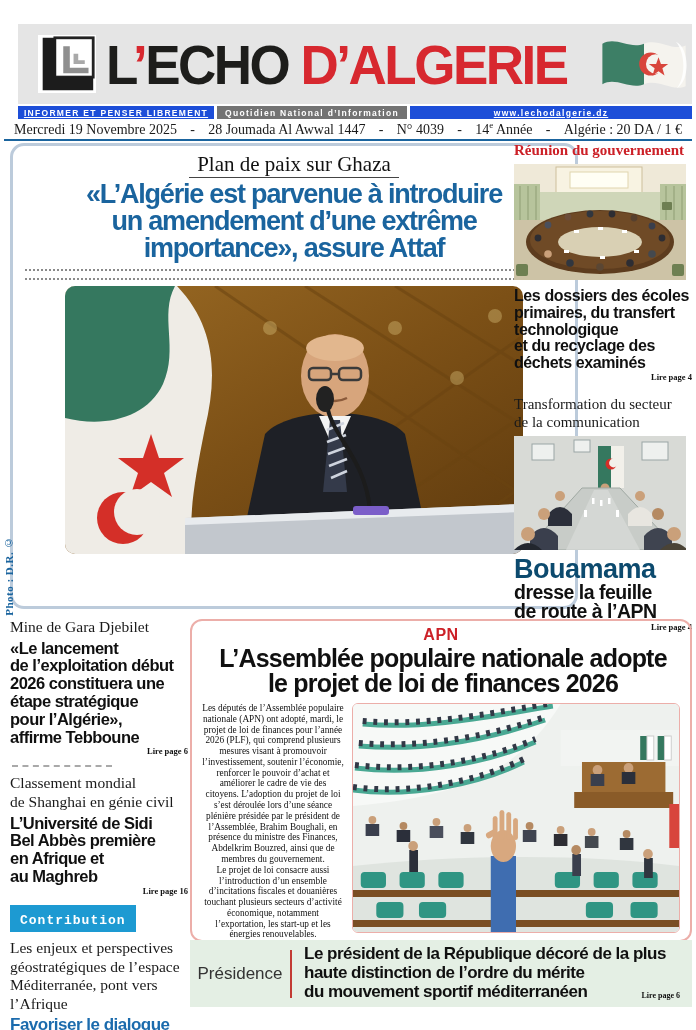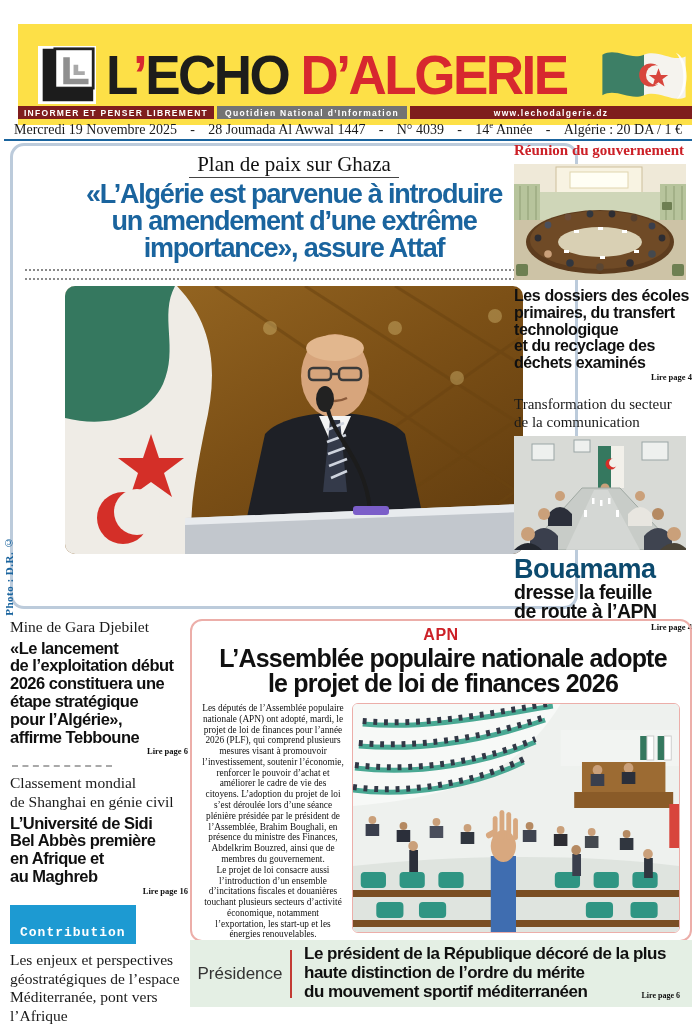--- a/index.html
+++ b/index.html
@@ -1,30 +1,30 @@
 <!DOCTYPE html>
 <html><head>
 <meta charset="utf-8">
 <style>
   html,body{margin:0;padding:0;background:#fff;}
   body{width:696px;height:1030px;position:relative;font-family:"Liberation Sans",sans-serif;color:#111;overflow:hidden;}
   .abs{position:absolute;}
   .preline{white-space:pre-line;}
 
   
-  .mast-box{left:18px;top:24px;width:674px;height:101px;background:#fde047;display:flex;align-items:center;}
+  .mast-box{left:18px;top:24px;width:674px;height:80px;background:#e5e5e5;display:flex;align-items:center;}
   .logo{width:58px;height:58px;margin-left:20px;flex:0 0 auto;}
   .title{margin-left:10px;font-size:53px;font-weight:900;letter-spacing:-2.5px;line-height:1;white-space:nowrap;transform:scaleY(1.06);}
   .title .blk{color:#1d1d1b;}
   .title .red{color:#d7282f;}
   .mast-flag{width:88px;height:60px;margin-left:auto;margin-right:4px;flex:0 0 auto;}
 
   .tagline-bar{left:18px;top:106px;width:674px;height:13px;display:flex;gap:3px;}
   .tagline-bar .seg{display:flex;align-items:center;justify-content:center;color:#fff;font-weight:bold;font-size:8.5px;letter-spacing:1.3px;white-space:nowrap;}
-  .seg-red{background:#7f1d1d;}
+  .seg-red{background:#1d4ed8;text-decoration:underline;}
   .seg-blk{background:#737373;}
   .sg1{width:196px;}
   .sg2{width:190px;letter-spacing:1.8px;}
   .sg3{flex:1;}
 
   .dateline{left:4px;top:120px;width:688px;box-sizing:border-box;padding:0 10px;display:flex;justify-content:space-between;align-items:baseline;font-family:"Liberation Serif",serif;font-size:14px;color:#1a1a1a;}
   .dateline sup{font-size:9px;}
   .blue-rule{left:4px;top:139px;width:688px;height:2px;background:#1a649e;}
 
   
@@ -52,21 +52,21 @@
   .sb-photo2{width:172px;height:114px;margin-top:5px;}
   .sb-photo2 svg{display:block;width:100%;height:100%;}
   .sb-name{color:#0c4a6e;font-size:27px;font-weight:900;letter-spacing:-0.5px;line-height:0.95;margin-top:7px;}
   .sb-headline2{font-size:19.5px;font-weight:900;line-height:1.0;letter-spacing:-0.5px;color:#101010;}
 
   
   .left-col{left:10px;top:618px;width:178px;}
   .lc-kicker{font-family:"Liberation Serif",serif;font-size:15.5px;line-height:1.2;color:#1a1a1a;}
   .lc-headline{font-size:16.5px;font-weight:900;line-height:1.08;letter-spacing:-0.5px;margin-top:3px;color:#101010;}
   .dash-sep{width:100px;border-top:2px dashed #a9a9a9;margin:9px 0 7px 2px;height:0;}
-  .badge{display:inline-block;background:#1d9ad2;color:#fff;font-family:"Liberation Mono",monospace;font-weight:bold;font-size:13px;letter-spacing:1px;padding:20px 10px 4px 10px;margin:9px 0 7px 0;}
+  .badge{display:inline-block;background:#1d9ad2;color:#fff;font-family:"Liberation Mono",monospace;font-weight:bold;font-size:13px;letter-spacing:1px;padding:8px 10px 4px 10px;margin:9px 0 7px 0;}
   .lc-headline.blue{color:#1b6bad;font-size:17px;}
 
   
   .apn-box{left:190px;top:619px;width:502px;height:323px;box-sizing:border-box;border:2px solid #ecaea9;border-radius:12px;padding-top:5px;text-align:center;}
   .apn-kicker{color:#cc2027;font-weight:900;font-size:16px;letter-spacing:0.5px;}
   .apn-headline{font-size:25px;font-weight:900;line-height:0.98;letter-spacing:-0.8px;margin-top:2px;color:#101010;}
   .apn-row{display:flex;text-align:left;padding:8px 10px 0 10px;}
   .apn-textcol{width:142px;flex:0 0 auto;}
   .apn-body{font-family:"Liberation Serif",serif;font-size:9.3px;line-height:1.16;text-align:center;color:#111;}
   .apn-read{text-align:right;font-family:"Liberation Serif",serif;font-weight:bold;font-size:8.5px;margin-top:2px;}

